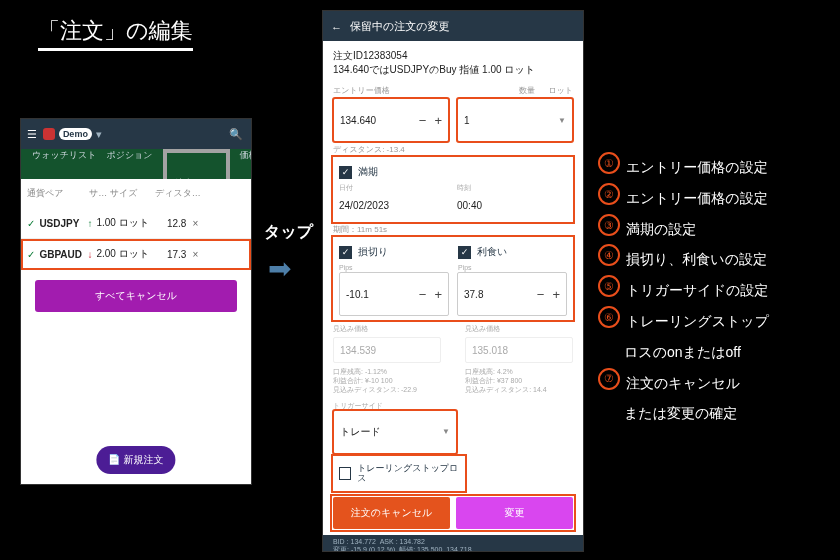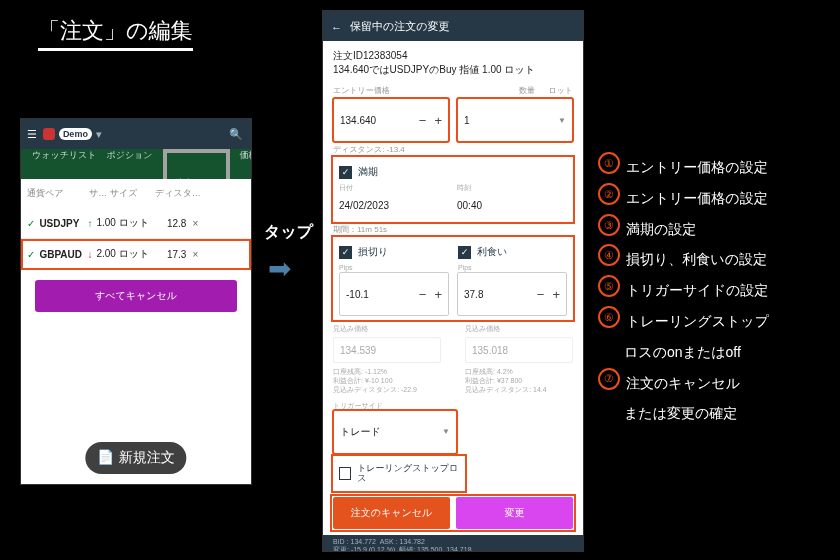--- a/index.html
+++ b/index.html
@@ -17,21 +17,21 @@
   .phone1 .row{display:flex;align-items:center;font-size:10px;color:#222;padding:8px 6px;border-bottom:1px solid #eee}
   .phone1 .row .ck{color:#0a7b35;margin-right:4px}
   .phone1 .row .sym{flex:0 0 48px;font-weight:bold}
   .phone1 .row .upd{color:#0a7b35;margin-right:4px}
   .phone1 .row .dnr{color:#c23;margin-right:4px}
   .phone1 .row .sz{flex:0 0 56px}
   .phone1 .row .dist{flex:0 0 34px;text-align:right}
   .phone1 .row .x{margin-left:6px;color:#666}
   .phone1 .hlrow{outline:2px solid #e94e1b;outline-offset:-2px}
   .phone1 .cancelall{background:#a21caf;color:#fff;font-size:10px;text-align:center;padding:9px;margin:10px 14px;border-radius:3px}
-  .phone1 .newbtn{position:absolute;bottom:10px;left:50%;transform:translateX(-50%);background:#404040;color:#fff;font-size:14px;padding:7px 12px;border-radius:16px}
+  .phone1 .newbtn{position:absolute;bottom:10px;left:50%;transform:translateX(-50%);background:#4c1d95;color:#fff;font-size:10px;padding:7px 12px;border-radius:16px}
   .tap-label{position:absolute;left:264px;top:222px;font-size:16px;color:#fff;font-weight:bold}
   .arrow{position:absolute;left:268px;top:252px;color:#4d7ea8;font-size:28px}
   .phone2{position:absolute;left:322px;top:10px;width:260px;height:540px;background:#fff;border:1px solid #333;overflow:hidden}
   .phone2 .top{background:#263746;height:30px;display:flex;align-items:center;color:#fff;font-size:11px}
   .phone2 .top .bk{margin:0 8px}
   .phone2 .summary{color:#222;font-size:10px;padding:8px 10px 4px;line-height:1.4}
   .grp{padding:0 10px;margin-top:4px}
   .grp .lbls{display:flex;justify-content:space-between;font-size:8px;color:#999;margin-bottom:2px}
   .inln{display:flex;gap:8px}
   .fld{flex:1;border:1px solid #ccc;border-radius:2px;height:26px;display:flex;align-items:center;padding:8px 6px;font-size:10px;color:#222;position:relative}

